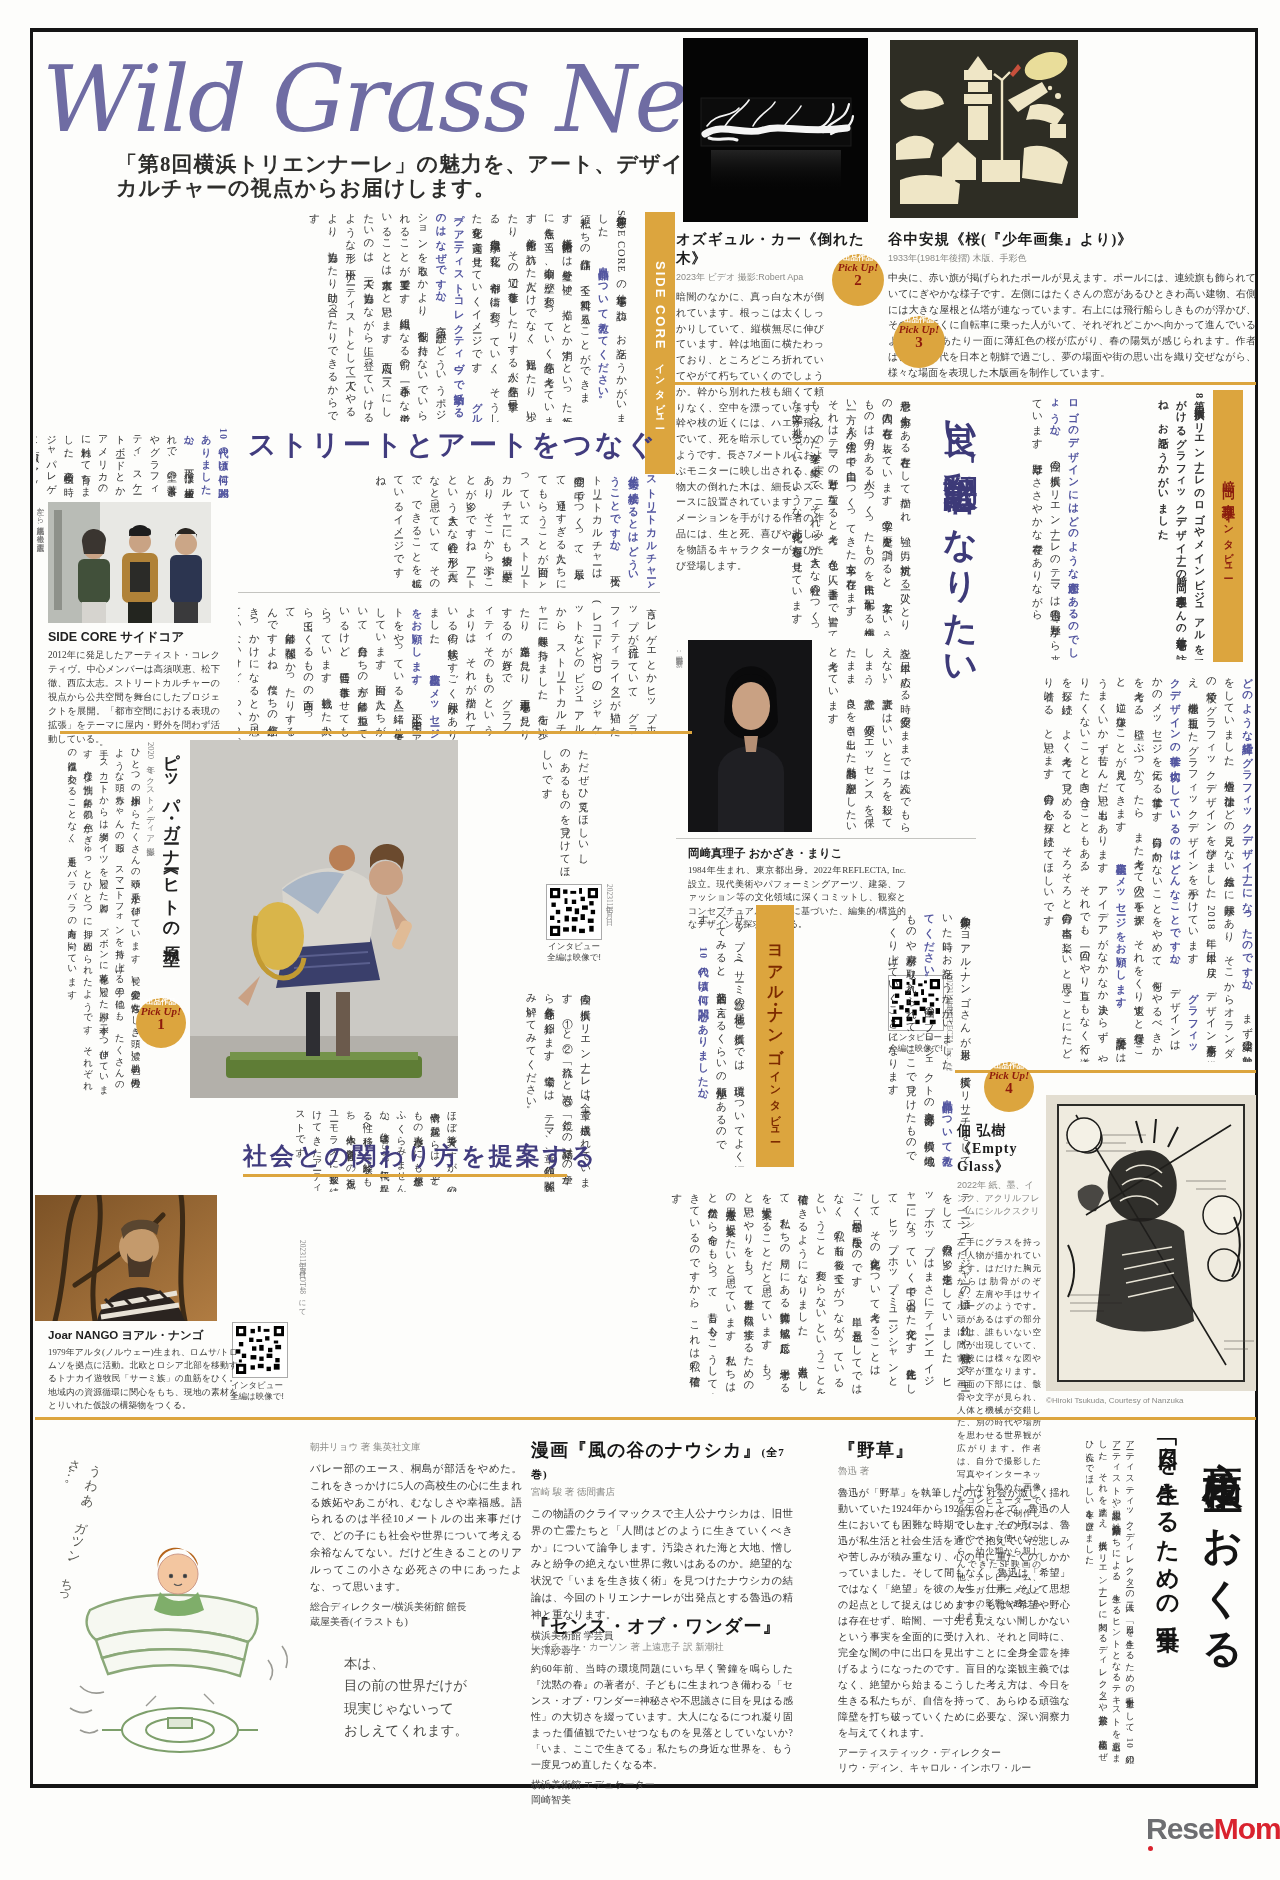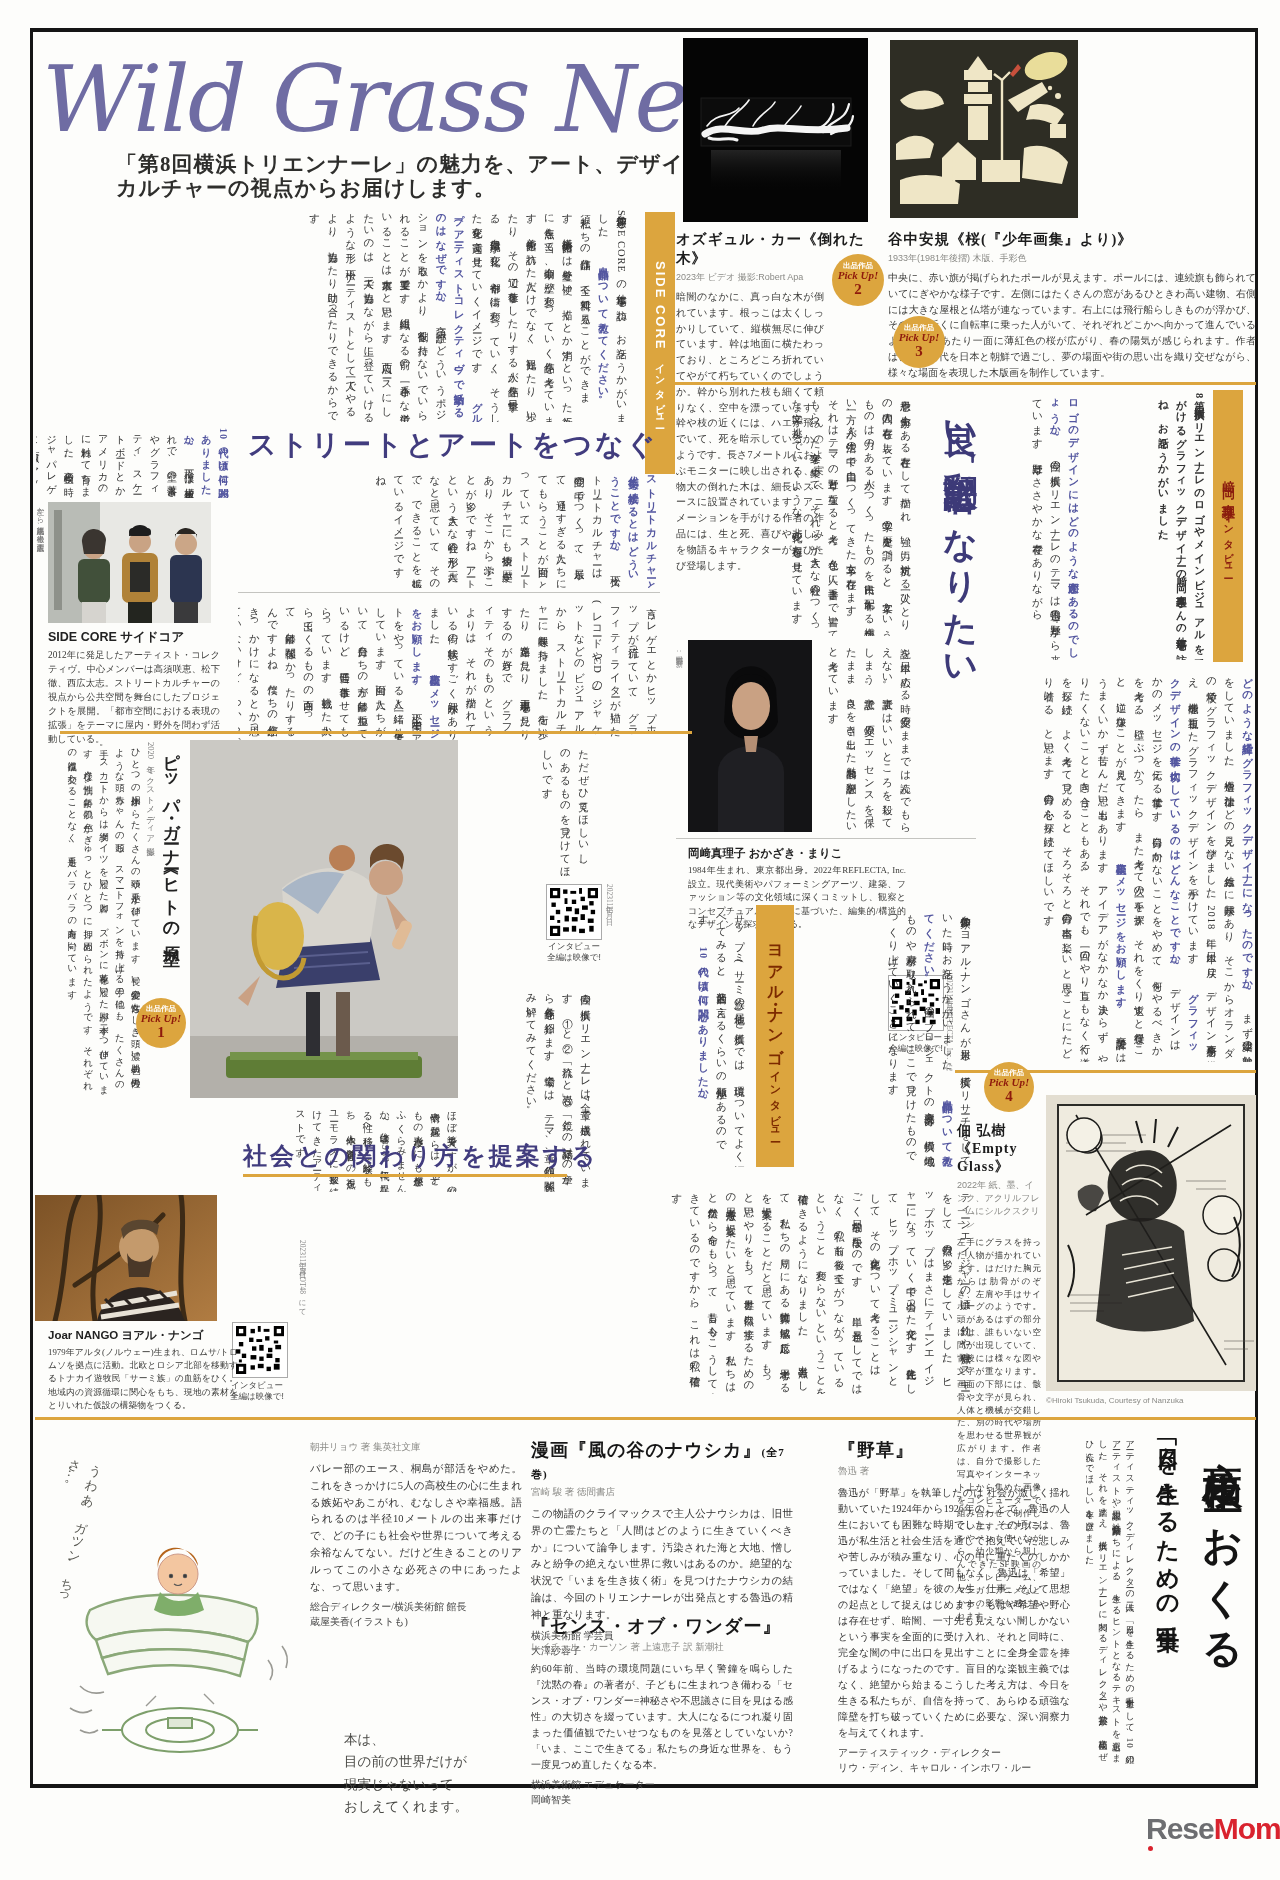--- a/index.html
+++ b/index.html
@@ -17,21 +17,21 @@
   .vhl{position:absolute;writing-mode:vertical-rl;text-orientation:mixed;font-weight:bold;color:#3d3a78;overflow:hidden;}
   .grule{position:absolute;background:#dca53e;height:3px;}
   .hrule{position:absolute;background:#c4c4c0;height:1px;}
   .band{position:absolute;background:#dca53e;display:flex;align-items:center;justify-content:center;}
   .band .bt{writing-mode:vertical-rl;text-orientation:mixed;font-weight:bold;letter-spacing:2px;}
   .photo{position:absolute;overflow:hidden;}
   .cap-t{font-size:15px;font-weight:bold;letter-spacing:1px;color:#1c1c1c;margin:0 0 3px 0;}
   .cap-m{font-size:9px;color:#8a8a86;margin:0 0 5px 0;font-family:"Liberation Sans",sans-serif;}
   .cap-b{font-size:10px;line-height:1.58;color:#3a3a38;margin:0;text-align:justify;}
   .badge{position:absolute;width:52px;height:52px;border-radius:50%;background:#dca53e;
-         display:flex;flex-direction:column;align-items:center;justify-content:center;line-height:1.05;}
+         display:flex;flex-direction:column;align-items:center;justify-content:flex-start;line-height:1.05;}
   .badge .b1{font-size:7.5px;color:#fff;font-weight:bold;font-family:"Liberation Sans",sans-serif;}
   .badge .b2{font-size:11px;color:#8e1a0c;font-style:italic;font-weight:bold;}
   .badge .b3{font-size:15px;color:#8e1a0c;font-weight:bold;}
   .prof-n{font-size:12.5px;font-weight:bold;color:#222;font-family:"Liberation Sans",sans-serif;margin:0 0 3px 0;}
   .prof{font-size:9.3px;line-height:1.5;color:#3a3a38;margin:0;text-align:justify;}
   .qr{position:absolute;background:#fff;border:1px solid #aaa;padding:3px;}
   .qr svg{display:block;}
   .qr-cap{position:absolute;font-size:8.5px;color:#444;text-align:center;line-height:1.35;font-family:"Liberation Sans",sans-serif;}
   .book-t{font-size:18px;font-weight:bold;letter-spacing:1px;color:#171717;margin:0;}
   .book-sub{font-size:11px;font-weight:bold;color:#171717;}
@@ -511,21 +511,21 @@
       </g>
       <g stroke="#7d9f6b" stroke-width="2" fill="none">
         <ellipse cx="120" cy="240" rx="58" ry="22"></ellipse>
         <ellipse cx="120" cy="240" rx="34" ry="12"></ellipse>
         <path d="M62 240 l-20 0 m136 0 l20 0"></path>
         <rect x="108" y="228" width="24" height="10" fill="#dfe8d6"></rect>
       </g>
       <path d="M96 206 l-10 10 m58 -12 l10 10" stroke="#9a9a94" stroke-width="1.4"></path>
     </svg>
   </div>
-  <div class="abs hand" style="left:344px;top:1728px;width:150px;font-size:13.5px;line-height:1.65;white-space:pre-line;">本は、
+  <div class="abs hand" style="left:344px;top:1652px;width:150px;font-size:13.5px;line-height:1.65;white-space:pre-line;">本は、
 目の前の世界だけが
 現実じゃないって
 おしえてくれます。</div>
 
   <div class="abs" style="left:310px;top:1438px;width:212px;">
     <p class="book-a">朝井リョウ 著 集英社文庫</p>
     <p class="book-b">バレー部のエース、桐島が部活をやめた。これをきっかけに5人の高校生の心に生まれる嫉妬やあこがれ、むなしさや幸福感。語られるのは半径10メートルの出来事だけで、どの子にも社会や世界について考える余裕なんてない。だけど生きることのリアルってこの小さな必死さの中にあったよな、って思います。</p>
     <p class="book-c">
       <span>総合ディレクター/横浜美術館 館長</span><br><span>蔵屋美香(イラストも)</span>
     </p>

